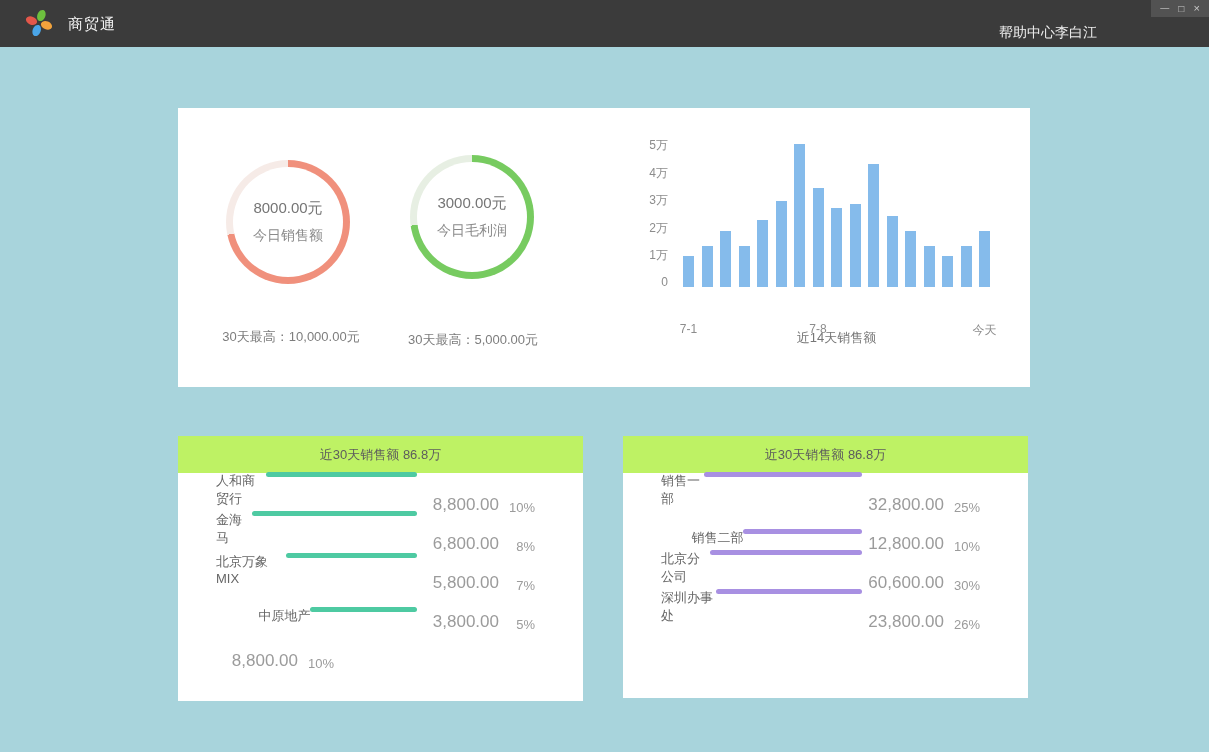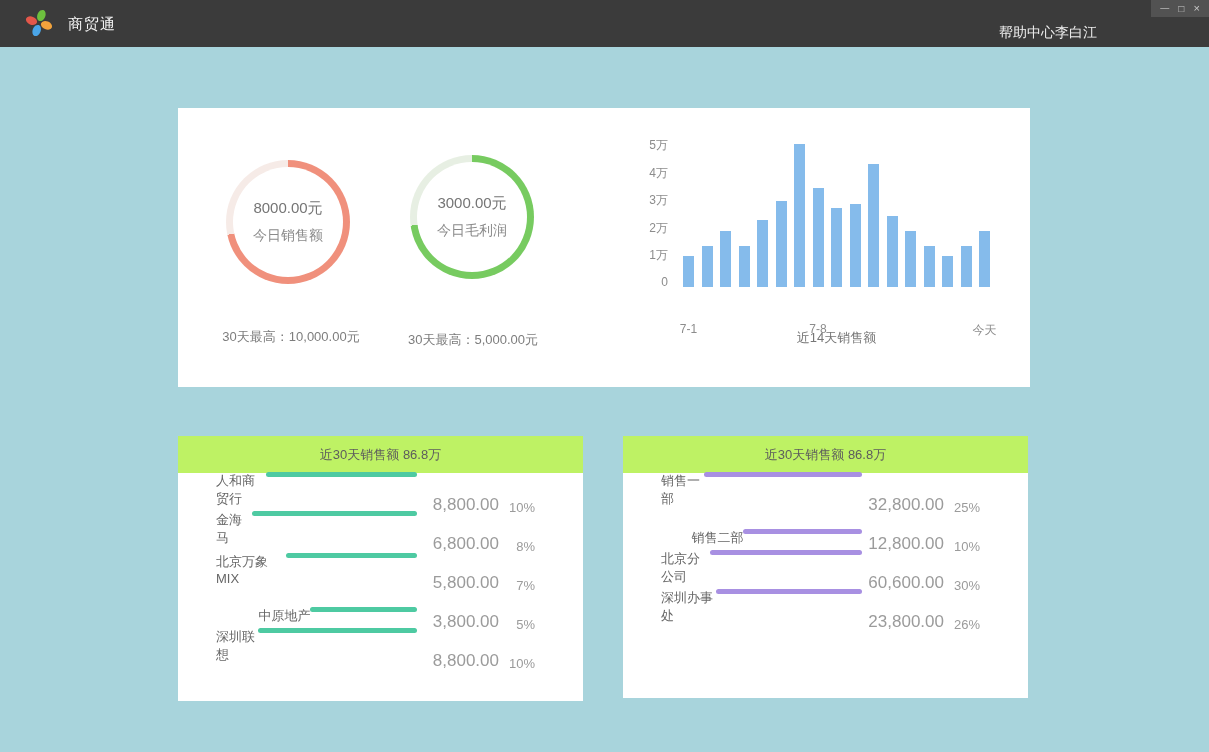--- a/index.html
+++ b/index.html
@@ -216,24 +216,20 @@
         <div class="row-left">
           <div class="row-name">中原地产</div>
           <div class="row-bar" style="width: 53%; background: rgb(78, 202, 162);"></div>
         </div>
         <div class="row-right">
           <span class="row-value">3,800.00</span>
           <span class="row-pct">5%</span>
         </div>
       </div>
       <div class="row">
-        <div class="row-left">
-          <div class="row-name">深圳联想</div>
-          <div class="row-bar" style="width: 98%; background: rgb(78, 202, 162);"></div>
-        </div>
         <div class="row-right">
           <span class="row-value">8,800.00</span>
           <span class="row-pct">10%</span>
         </div>
       </div>
     </div>
 </div>
 
 <div class="card" id="card-right">
   <div class="panel-header">近30天销售额 86.8万</div>

